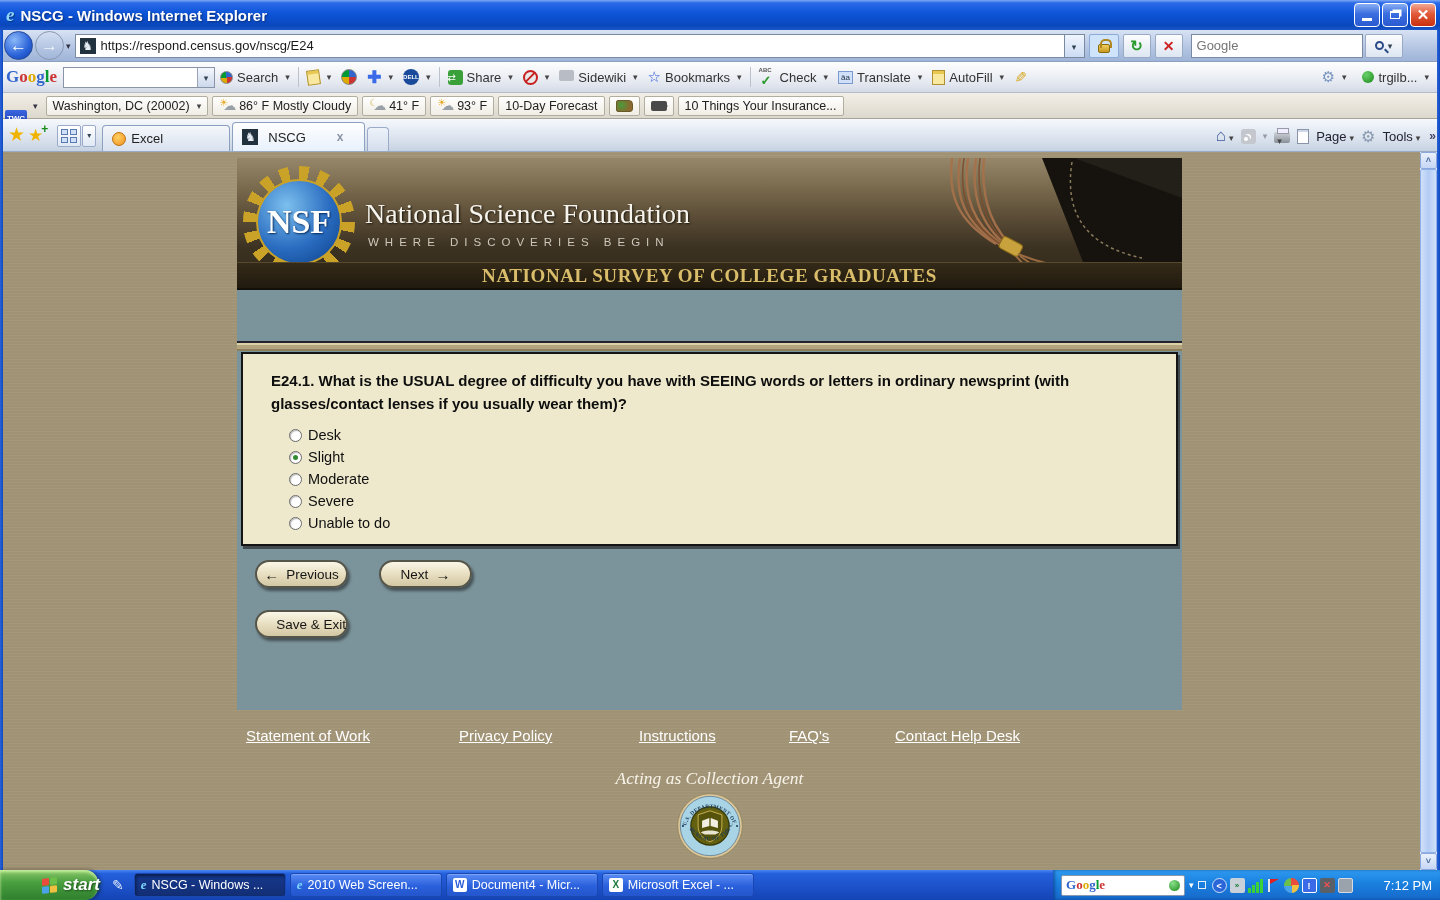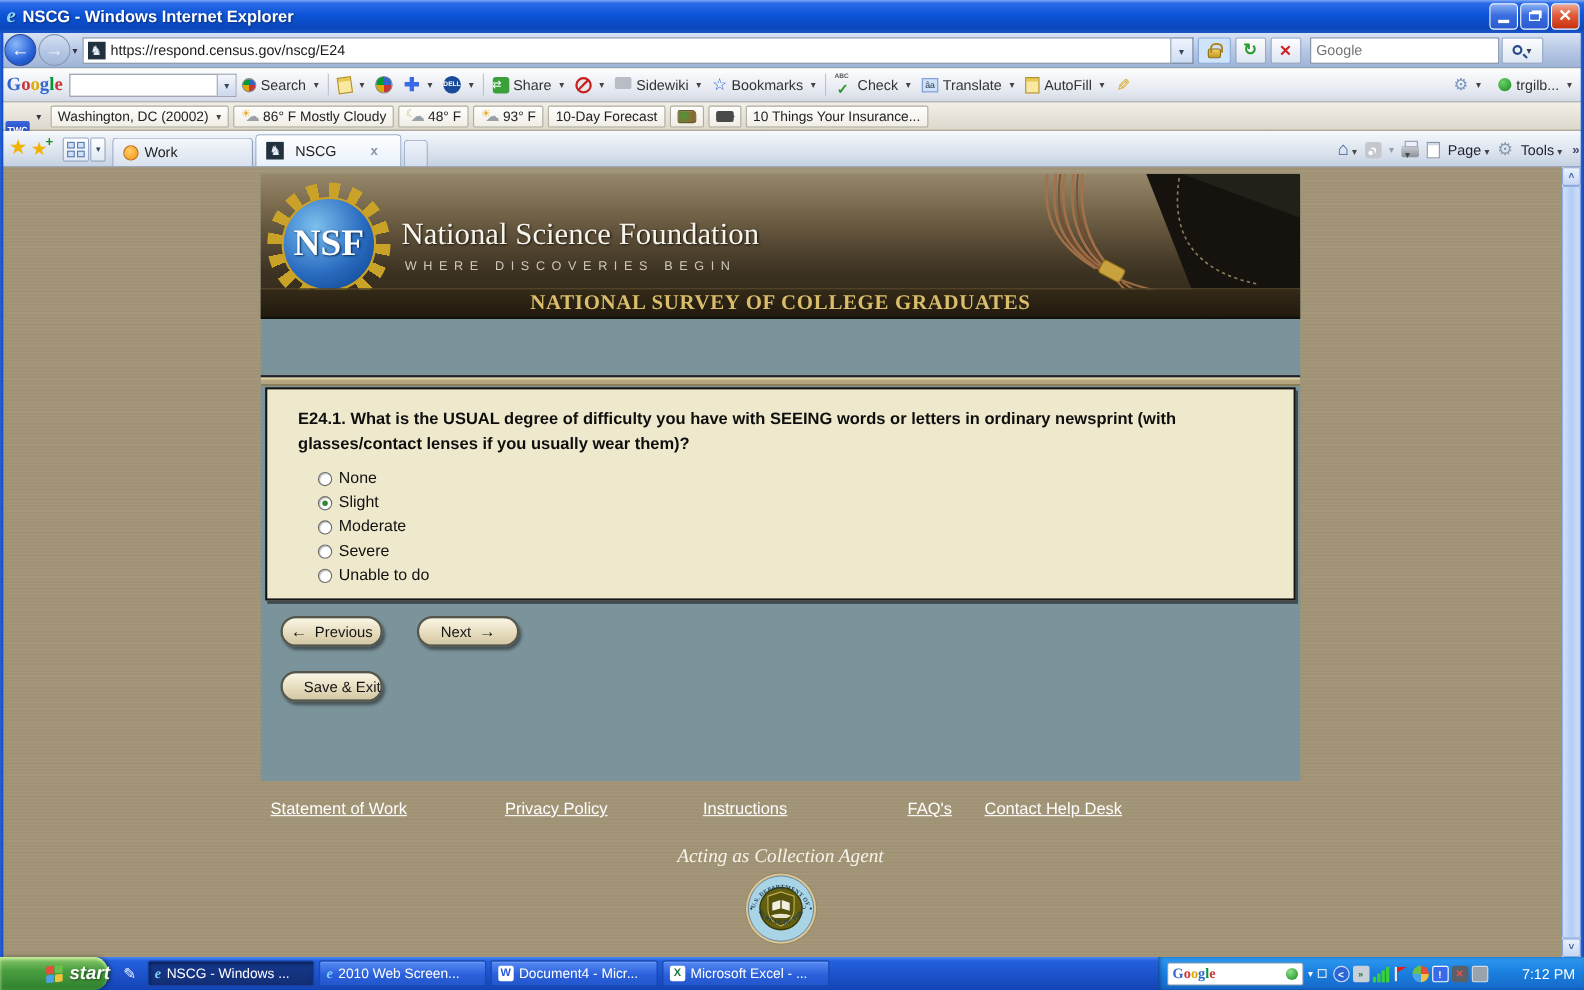--- a/index.html
+++ b/index.html
@@ -158,21 +158,21 @@
   .pillbtn { position:absolute; height:28px; border-radius:14px; border:2px solid #55554a;
     background:linear-gradient(180deg,#fbf7e6,#e4dabb 60%,#d3c8a4); box-shadow:2px 3px 3px rgba(0,0,0,.45);
     display:flex; align-items:center; justify-content:center; gap:7px; font-size:13.5px; color:#151515; font-weight:500; }
   .btn-prev { left:18px; top:402px; width:93px; }
   .btn-next { left:142px; top:402px; width:93px; }
   .btn-save { left:18px; top:452px; width:93px;justify-content:flex-end; }
   .pillbtn .arrow { font-weight:bold; font-size:15px; }
 
   .footlinks { position:absolute; left:237px; top:575px; width:945px; height:20px; }
   .footlinks a { position:absolute; color:#fff; font-size:15px; text-decoration:underline; white-space:nowrap; }
-  .footlinks a:nth-child(1){left:9px}.footlinks a:nth-child(2){left:222px}.footlinks a:nth-child(3){left:402px}.footlinks a:nth-child(4){left:588px}.footlinks a:nth-child(5){left:658px}
+  .footlinks a:nth-child(1){left:9px}.footlinks a:nth-child(2){left:222px}.footlinks a:nth-child(3){left:402px}.footlinks a:nth-child(4){left:552px}.footlinks a:nth-child(5){left:658px}
   .agentnote { position:absolute; left:237px; top:616px; width:945px; text-align:center;
     font-family:"Liberation Serif",serif; font-style:italic; font-size:17.5px; color:#f8f4ea; }
   .sealwrap { position:absolute; left:677px; top:641px; width:66px; height:66px; }
 
   
   .scrollbar { position:absolute; right:3px; top:0; width:17px; height:718px; background:#eef2fa; }
   .sbtn { position:absolute; left:0; width:17px; height:17px; background:linear-gradient(180deg,#eaf1fc,#c6d6f4); border:1px solid #8aa8dc; border-radius:2px; color:#44689c; font-size:9px; font-weight:bold; text-align:center; line-height:15px; }
   .sbtn.up{top:0}.sbtn.down{bottom:0}
   .sthumb { position:absolute; left:0; top:17px; width:17px; height:684px; background:linear-gradient(90deg,#cfe0fa,#b4ccf4 50%,#cfe0fa); border:1px solid #90b0e8; border-radius:2px; }
 
@@ -342,21 +342,21 @@
           <span class="sun">☀</span>
           <span class="cld">☁</span>
         </span>
       <span>86° F Mostly Cloudy</span>
     </div>
     <div class="chip">
       <span class="wicon">
           <span class="sun" style="color:#c8b050">☾</span>
           <span class="cld">☁</span>
         </span>
-      <span>48° F</span>
+      <span>41° F</span>
     </div>
     <div class="chip">
       <span class="wicon">
           <span class="sun">☀</span>
           <span class="cld">☁</span>
         </span>
       <span>93° F</span>
     </div>
     <div class="chip">
         <span>10-Day Forecast</span>
@@ -377,21 +377,21 @@
     <span class="addstar">★</span>
     <div class="qtabs">
         <i></i>
         <i></i>
         <i></i>
         <i></i>
       </div>
     <div class="qtabdd">▾</div>
     <div class="tab" style="width:128px">
       <span class="mailico"></span>
-      <span>Work</span>
+      <span>Excel</span>
     </div>
     <div class="tab active" style="width:133px">
       <span class="favicon16">♞</span>
       <span>NSCG</span>
       <span class="tabclose">x</span>
     </div>
     <div class="tabstub"></div>
     <div class="cmdright">
       <span class="homeico caret">⌂</span>
       <span class="feedico"></span>
@@ -447,21 +447,21 @@
         <div class="bbot"></div>
       </div>
 
       <div class="tabstrip"></div>
 
       <div class="qpanel">
         <div class="qtext">E24.1. What is the USUAL degree of difficulty you have with SEEING words or letters in ordinary newsprint (with glasses/contact lenses if you usually wear them)?</div>
         <div class="opts">
           <div class="opt">
             <span class="radio"></span>
-            <label>None</label>
+            <label>Desk</label>
           </div>
           <div class="opt">
             <span class="radio selected"></span>
             <label>Slight</label>
           </div>
           <div class="opt">
             <span class="radio"></span>
             <label>Moderate</label>
           </div>
           <div class="opt">

